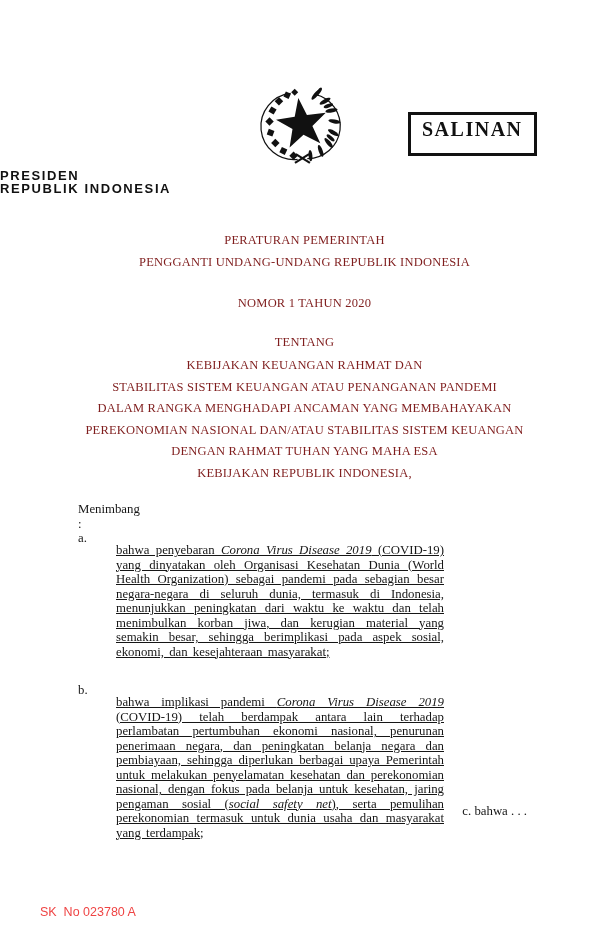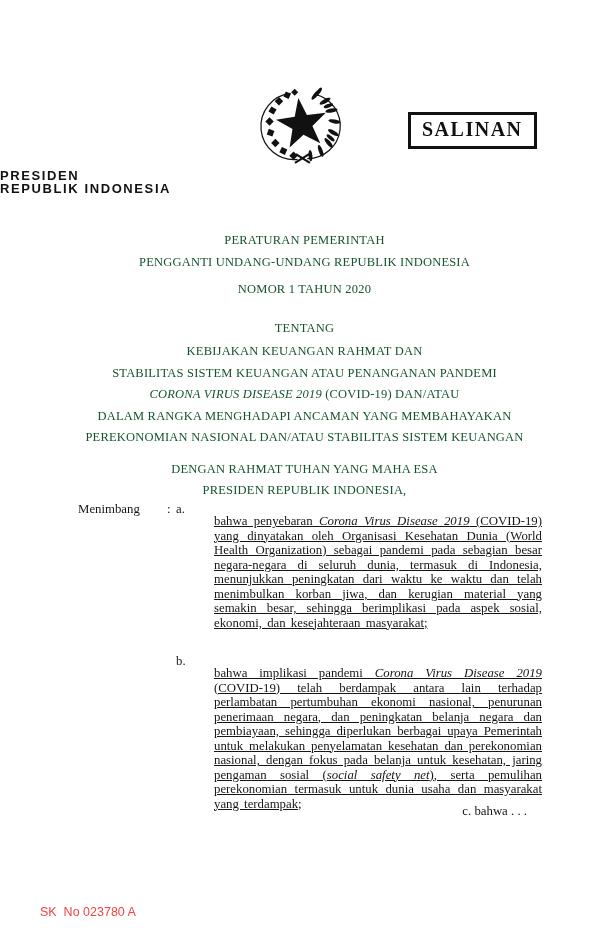--- a/index.html
+++ b/index.html
@@ -22,49 +22,50 @@
     font-family:"Liberation Sans", sans-serif;
     font-weight:bold;
     font-size:13px;
     letter-spacing:1.6px;
     line-height:13px;
     color:#111;
   }
   .salinan{
     position:absolute;left:408px;top:112px;
     border:3px solid #111;
-    padding:3px 11px 5px 11px;
+    padding:3px 11px 12px 11px;
     font-family:"Liberation Serif", serif;
     font-weight:bold;
     font-size:20px;
     letter-spacing:1.5px;
     color:#111;
     background:#fff;
   }
   
   .title-block{
     position:absolute;left:0;top:230px;width:609px;
     text-align:center;
     font-size:12.5px;
     letter-spacing:0.2px;
     line-height:21.5px;
-    color:#14532d;
+    color:#7f1d1d;
     font-family:Liberation Serif, serif;
   }
-  .title-block .gap4{margin-top:6px;}
+  .title-block .gap4{margin-top:20px;}
   .title-block .gap3{margin-top:17px;}
   .title-block .gap2{margin-top:2px;}
-  .title-block .gap10{margin-top:10px;}
+  .title-block .gap10{}
   
   .consider{
     position:absolute;left:78px;top:502px;width:455px;
     font-size:12.8px;
     line-height:14.5px;
     display:flex;
     color:#161616;
+    flex-direction:column;
   }
   .consider-label{width:89px;flex:none;}
   .consider-colon{width:9px;flex:none;}
   .items{flex:1;}
   .item{display:flex;margin-bottom:12px;}
   .item-marker{width:26px;flex:none;}
   .item-text{
     width:328px;flex:none;
     margin:12px;
     text-align:justify;
@@ -139,25 +140,24 @@
     <div>REPUBLIK INDONESIA</div>
   </div>
 
   <div class="title-block">
     <div>PERATURAN PEMERINTAH</div>
     <div>PENGGANTI UNDANG-UNDANG REPUBLIK INDONESIA</div>
     <div class="gap4">NOMOR 1 TAHUN 2020</div>
     <div class="gap3">TENTANG</div>
     <div class="gap2">KEBIJAKAN KEUANGAN RAHMAT DAN</div>
     <div>STABILITAS SISTEM KEUANGAN ATAU PENANGANAN PANDEMI</div>
-    <div><i>CORONA VIRUS DISEASE 2019</i><span> (COVID-19) DAN/ATAU</span></div>
     <div>DALAM RANGKA MENGHADAPI ANCAMAN YANG MEMBAHAYAKAN</div>
     <div>PEREKONOMIAN NASIONAL DAN/ATAU STABILITAS SISTEM KEUANGAN</div>
     <div class="gap10">DENGAN RAHMAT TUHAN YANG MAHA ESA</div>
-    <div>PRESIDEN REPUBLIK INDONESIA,</div>
+    <div>KEBIJAKAN REPUBLIK INDONESIA,</div>
   </div>
 
   <div class="consider">
     <div class="consider-label">Menimbang</div>
     <div class="consider-colon">:</div>
     <div class="items">
 
       <div class="item">
         <div class="item-marker">a.</div>
         <p class="item-text"><span>bahwa penyebaran </span><i>Corona Virus Disease 2019</i><span> (COVID-19) yang dinyatakan oleh Organisasi Kesehatan Dunia (World Health Organization) sebagai pandemi pada sebagian besar negara-negara di seluruh dunia, termasuk di Indonesia, menunjukkan peningkatan dari waktu ke waktu dan telah menimbulkan korban jiwa, dan kerugian material yang semakin besar, sehingga berimplikasi pada aspek sosial, ekonomi, dan kesejahteraan masyarakat;</span></p>

